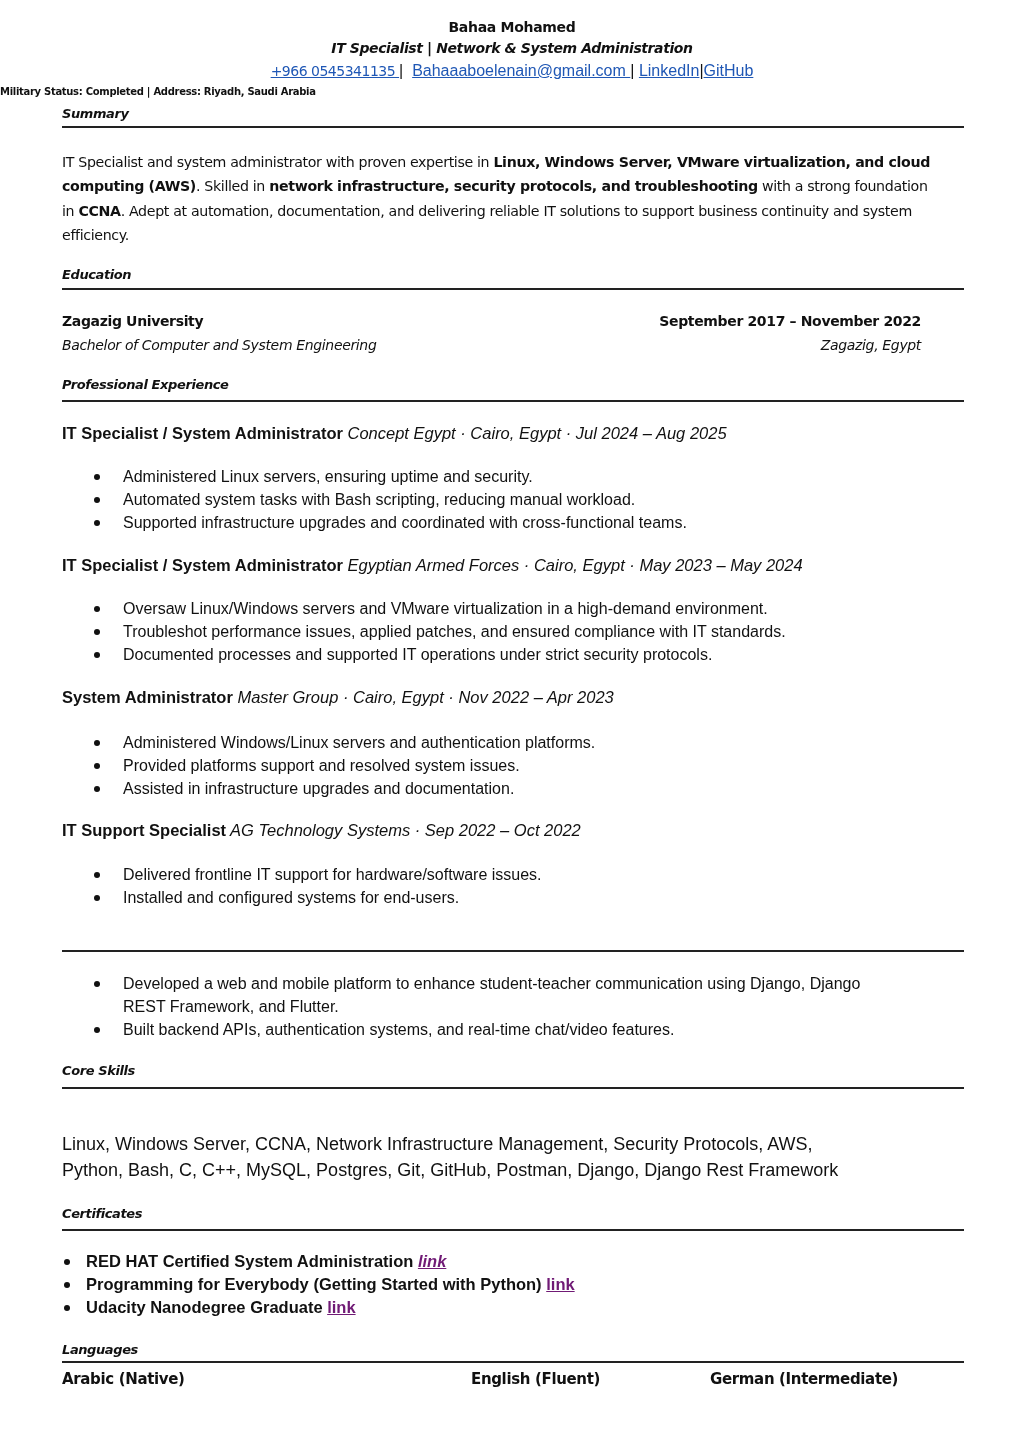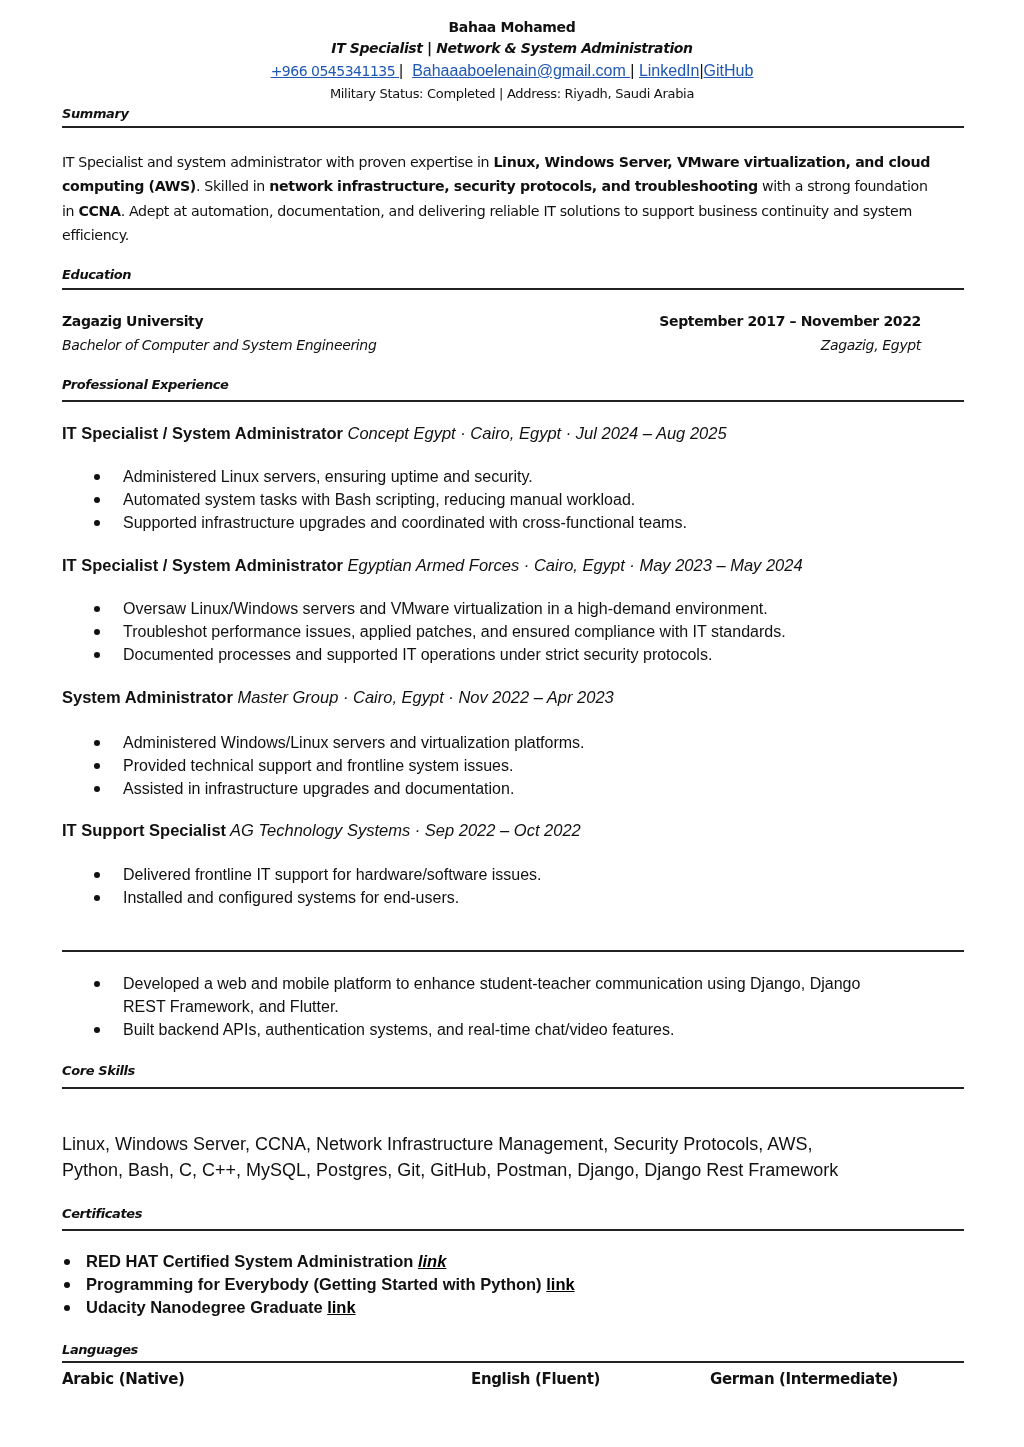--- a/index.html
+++ b/index.html
@@ -6,41 +6,41 @@
   html, body { width: 1024px; height: 1447px; background: #ffffff; }
   body { position: relative; color: #111; font-family: "Liberation Sans", sans-serif; overflow: hidden; }
   .page { position: absolute; left: 0; top: 0; width: 982px; height: 1447px; }
   .abs { position: absolute; white-space: nowrap; }
   .hdr-name { left: 0; width: 1024px; text-align: center; top: 19px; font-size: 14px; font-weight: bold; font-family: "DejaVu Sans", sans-serif; letter-spacing: -0.3px; }
   .hdr-title { left: 0; width: 1024px; text-align: center; top: 40px; font-size: 14px; font-weight: bold; font-style: italic; font-family: "DejaVu Sans", sans-serif; letter-spacing: -0.4px; }
   .hdr-contact { left: 0; width: 1024px; text-align: center; top: 62px; font-size: 16px; font-family: "Liberation Sans", sans-serif; }
   .hdr-contact a { color: #1f57b5; text-decoration: underline; }
   .hdr-contact .phone { font-size: 14px; font-family: "DejaVu Sans", sans-serif; letter-spacing: -0.5px; }
   .hdr-contact .sep { color: #111; }
-  .hdr-mil { left: 0; width: 1024px; text-align: center; top: 86px; font-size: 13px; font-family: "DejaVu Sans", sans-serif; letter-spacing: -0.3px; }
+  .hdr-mil { left: 0; width: 1024px; text-align: left; top: 86px; font-size: 10px; font-family: "DejaVu Sans", sans-serif; letter-spacing: -0.3px; font-weight: bold; }
   .sec-title { left: 62px; font-size: 13px; font-weight: bold; font-style: italic; font-family: "DejaVu Sans", sans-serif; letter-spacing: -0.4px; }
   .rule { position: absolute; left: 62px; width: 902px; height: 2px; background: #222; }
   .summary { left: 62px; top: 150px; width: 880px; font-size: 14.2px; line-height: 24.3px; font-family: "DejaVu Sans", sans-serif; letter-spacing: -0.35px; white-space: normal; }
   .summary b { font-weight: bold; }
   .edu { font-size: 14px; font-family: "DejaVu Sans", sans-serif; letter-spacing: -0.35px; }
   .edu-b { font-weight: bold; }
   .edu-i { font-style: italic; }
   .job { left: 62px; font-size: 16.5px; font-family: "Liberation Sans", sans-serif; }
   .job b { font-weight: bold; }
   .job i { font-style: italic; }
   ul.bl { position: absolute; left: 92px; list-style: none; font-size: 16px; font-family: "Liberation Sans", sans-serif; }
   ul.bl li { position: relative; padding-left: 31px; height: 23px; line-height: 23px; white-space: nowrap; }
   ul.bl li::before { content: ""; position: absolute; left: 2px; top: 9px; width: 6px; height: 6px; border-radius: 50%; background: #111; }
   ul.bl li.tall { height: auto; line-height: 23px; white-space: normal; width: 780px; }
   .gh-link { color: #1f57b5; text-decoration: underline; font-weight: bold; }
   .skills { left: 62px; font-size: 18px; line-height: 26px; font-family: "Liberation Sans", sans-serif; }
   ul.cert { position: absolute; left: 62px; top: 1250px; list-style: none; font-size: 16.5px; font-weight: bold; font-family: "Liberation Sans", sans-serif; }
   ul.cert li { position: relative; padding-left: 24px; height: 23px; line-height: 23px; white-space: nowrap; }
   ul.cert li::before { content: ""; position: absolute; left: 2px; top: 9px; width: 6px; height: 6px; border-radius: 50%; background: #111; }
-  ul.cert a { color: #000000; text-decoration: underline; }
+  ul.cert a { color: #701a75; text-decoration: underline; }
   ul.cert a.it { font-style: italic; }
   .lang { top: 1370px; font-size: 15px; font-weight: bold; font-family: "DejaVu Sans", sans-serif; letter-spacing: -0.35px; }
 </style>
 </head>
 <body>
 
 <div class="page">
 
   <div class="abs hdr-name">Bahaa Mohamed</div>
   <div class="abs hdr-title">IT Specialist | Network &amp; System Administration</div>
@@ -74,22 +74,22 @@
 
   <div class="abs job" style="top:556px;"><b>IT Specialist / System Administrator</b><i> Egyptian Armed Forces · Cairo, Egypt · May 2023 – May 2024</i></div>
   <ul class="bl" style="top:597px;">
     <li>Oversaw Linux/Windows servers and VMware virtualization in a high-demand environment.</li>
     <li>Troubleshot performance issues, applied patches, and ensured compliance with IT standards.</li>
     <li>Documented processes and supported IT operations under strict security protocols.</li>
   </ul>
 
   <div class="abs job" style="top:688px;"><b>System Administrator</b><i> Master Group · Cairo, Egypt · Nov 2022 – Apr 2023</i></div>
   <ul class="bl" style="top:731px;">
-    <li>Administered Windows/Linux servers and virtualization platforms.</li>
-    <li>Provided technical support and frontline system issues.</li>
+    <li>Administered Windows/Linux servers and authentication platforms.</li>
+    <li>Provided platforms support and resolved system issues.</li>
     <li>Assisted in infrastructure upgrades and documentation.</li>
   </ul>
 
   <div class="abs job" style="top:821px;"><b>IT Support Specialist</b><i> AG Technology Systems · Sep 2022 – Oct 2022</i></div>
   <ul class="bl" style="top:863px;">
     <li>Delivered frontline IT support for hardware/software issues.</li>
     <li>Installed and configured systems for end-users.</li>
   </ul>
 
   <div class="rule" style="top:950px;"></div>

